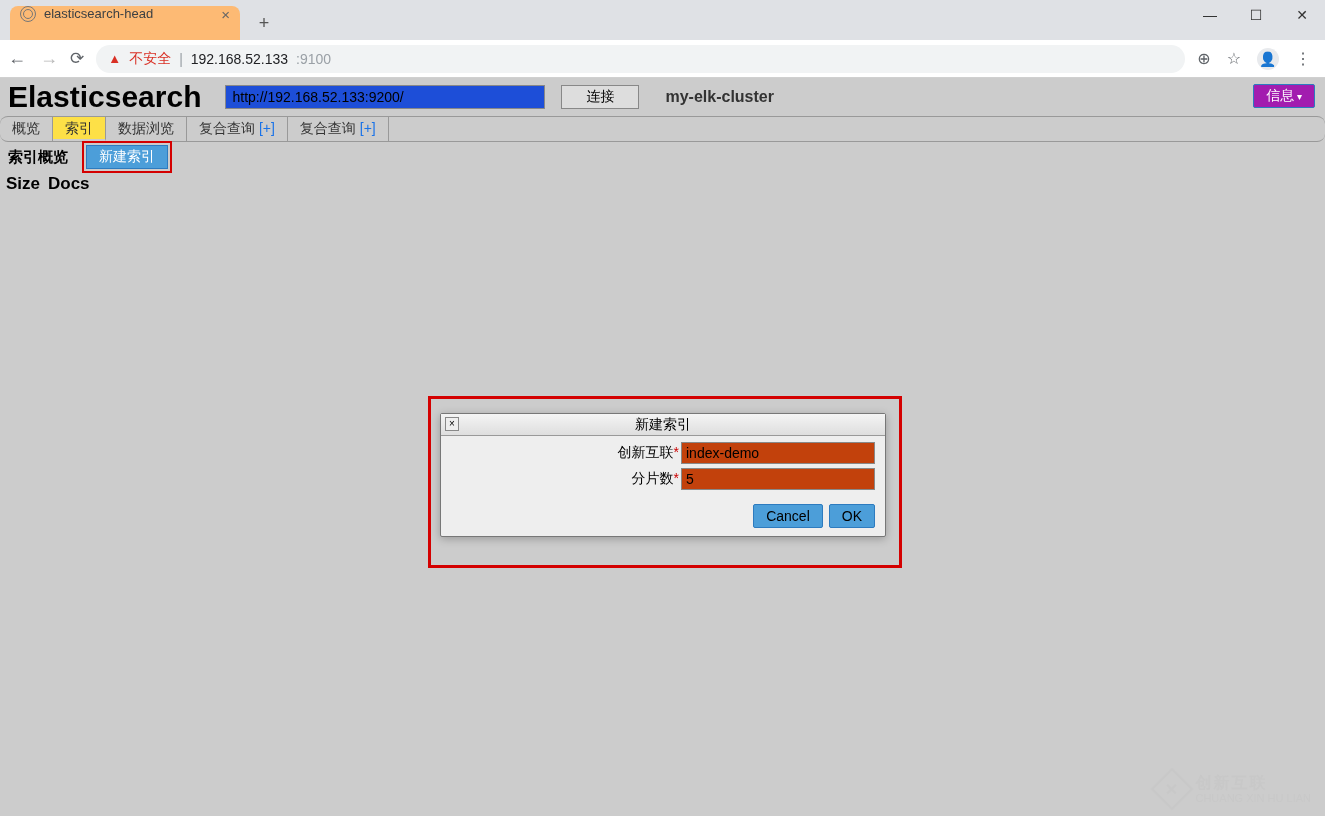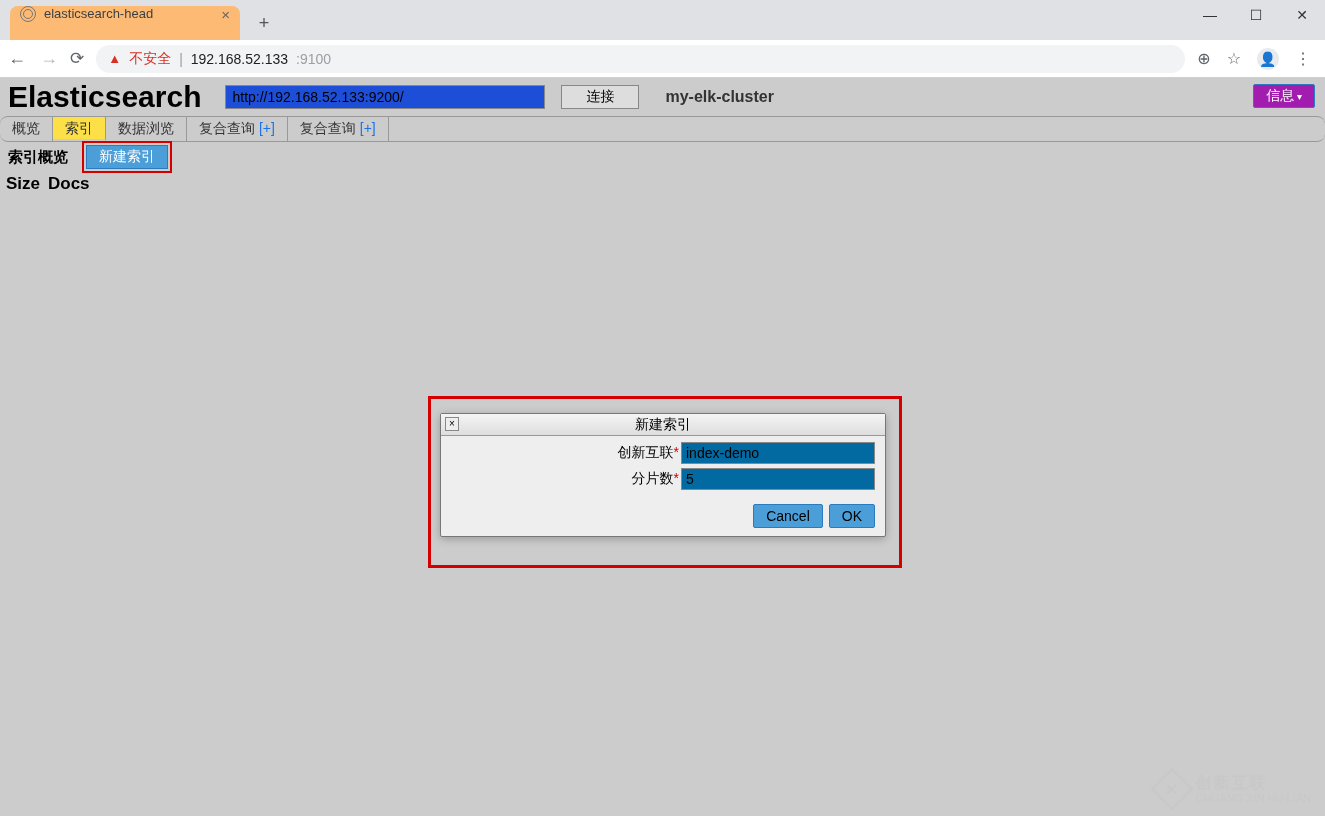--- a/index.html
+++ b/index.html
@@ -54,21 +54,21 @@
 
   
   .dialog-highlight { position: absolute; border: 3px solid #d40000; left: 428px; top: 318px; width: 474px; height: 172px; }
   .dialog { position: absolute; left: 440px; top: 335px; width: 446px; background: #eee; border: 1px solid #777; border-radius: 2px; box-shadow: 0 2px 8px rgba(0,0,0,0.25); }
   .dialog-title { background: linear-gradient(#f4f4f4,#dedede); border-bottom: 1px solid #999; height: 22px; display: flex; align-items: center; justify-content: center; font-size: 14px; position: relative; }
   .dialog-close { position: absolute; left: 4px; top: 3px; width: 14px; height: 14px; border: 1px solid #888; background: #eee; font-size: 10px; line-height: 12px; text-align: center; }
   .dialog-body { padding: 6px 10px; }
   .field-row { display: flex; align-items: center; margin-bottom: 4px; }
   .field-row label { width: 230px; text-align: right; font-size: 14px; padding-right: 2px; }
   .field-row label .req { color: #c00; }
-  .field-row input { flex: 1; height: 22px; border: 1px solid #888; padding: 0 4px; font-size: 14px; background: #0369a1; }
+  .field-row input { flex: 1; height: 22px; border: 1px solid #888; padding: 0 4px; font-size: 14px; background: #c2410c; }
   .dialog-buttons { display: flex; justify-content: flex-end; gap: 6px; padding: 4px 10px 8px; }
   .dialog-buttons button { background: #4c9ed9; border: 1px solid #2d7bbf; color: #000000; padding: 3px 12px; font-size: 14px; cursor: pointer; border-radius: 2px; }
 
   .watermark { position: absolute; right: 14px; bottom: 12px; color: #c8c8c8; font-size: 11px; display: flex; align-items: center; gap: 8px; }
   .watermark .wm-icon { width: 30px; height: 30px; border: 2px solid #c8c8c8; transform: rotate(45deg); display: flex; align-items: center; justify-content: center; }
   .watermark .wm-icon span { transform: rotate(-45deg); font-weight: bold; font-size: 16px; }
   .watermark .wm-text { line-height: 1.1; }
   .watermark .wm-big { font-size: 16px; font-weight: bold; letter-spacing: 2px; }
 </style>
 </head>

